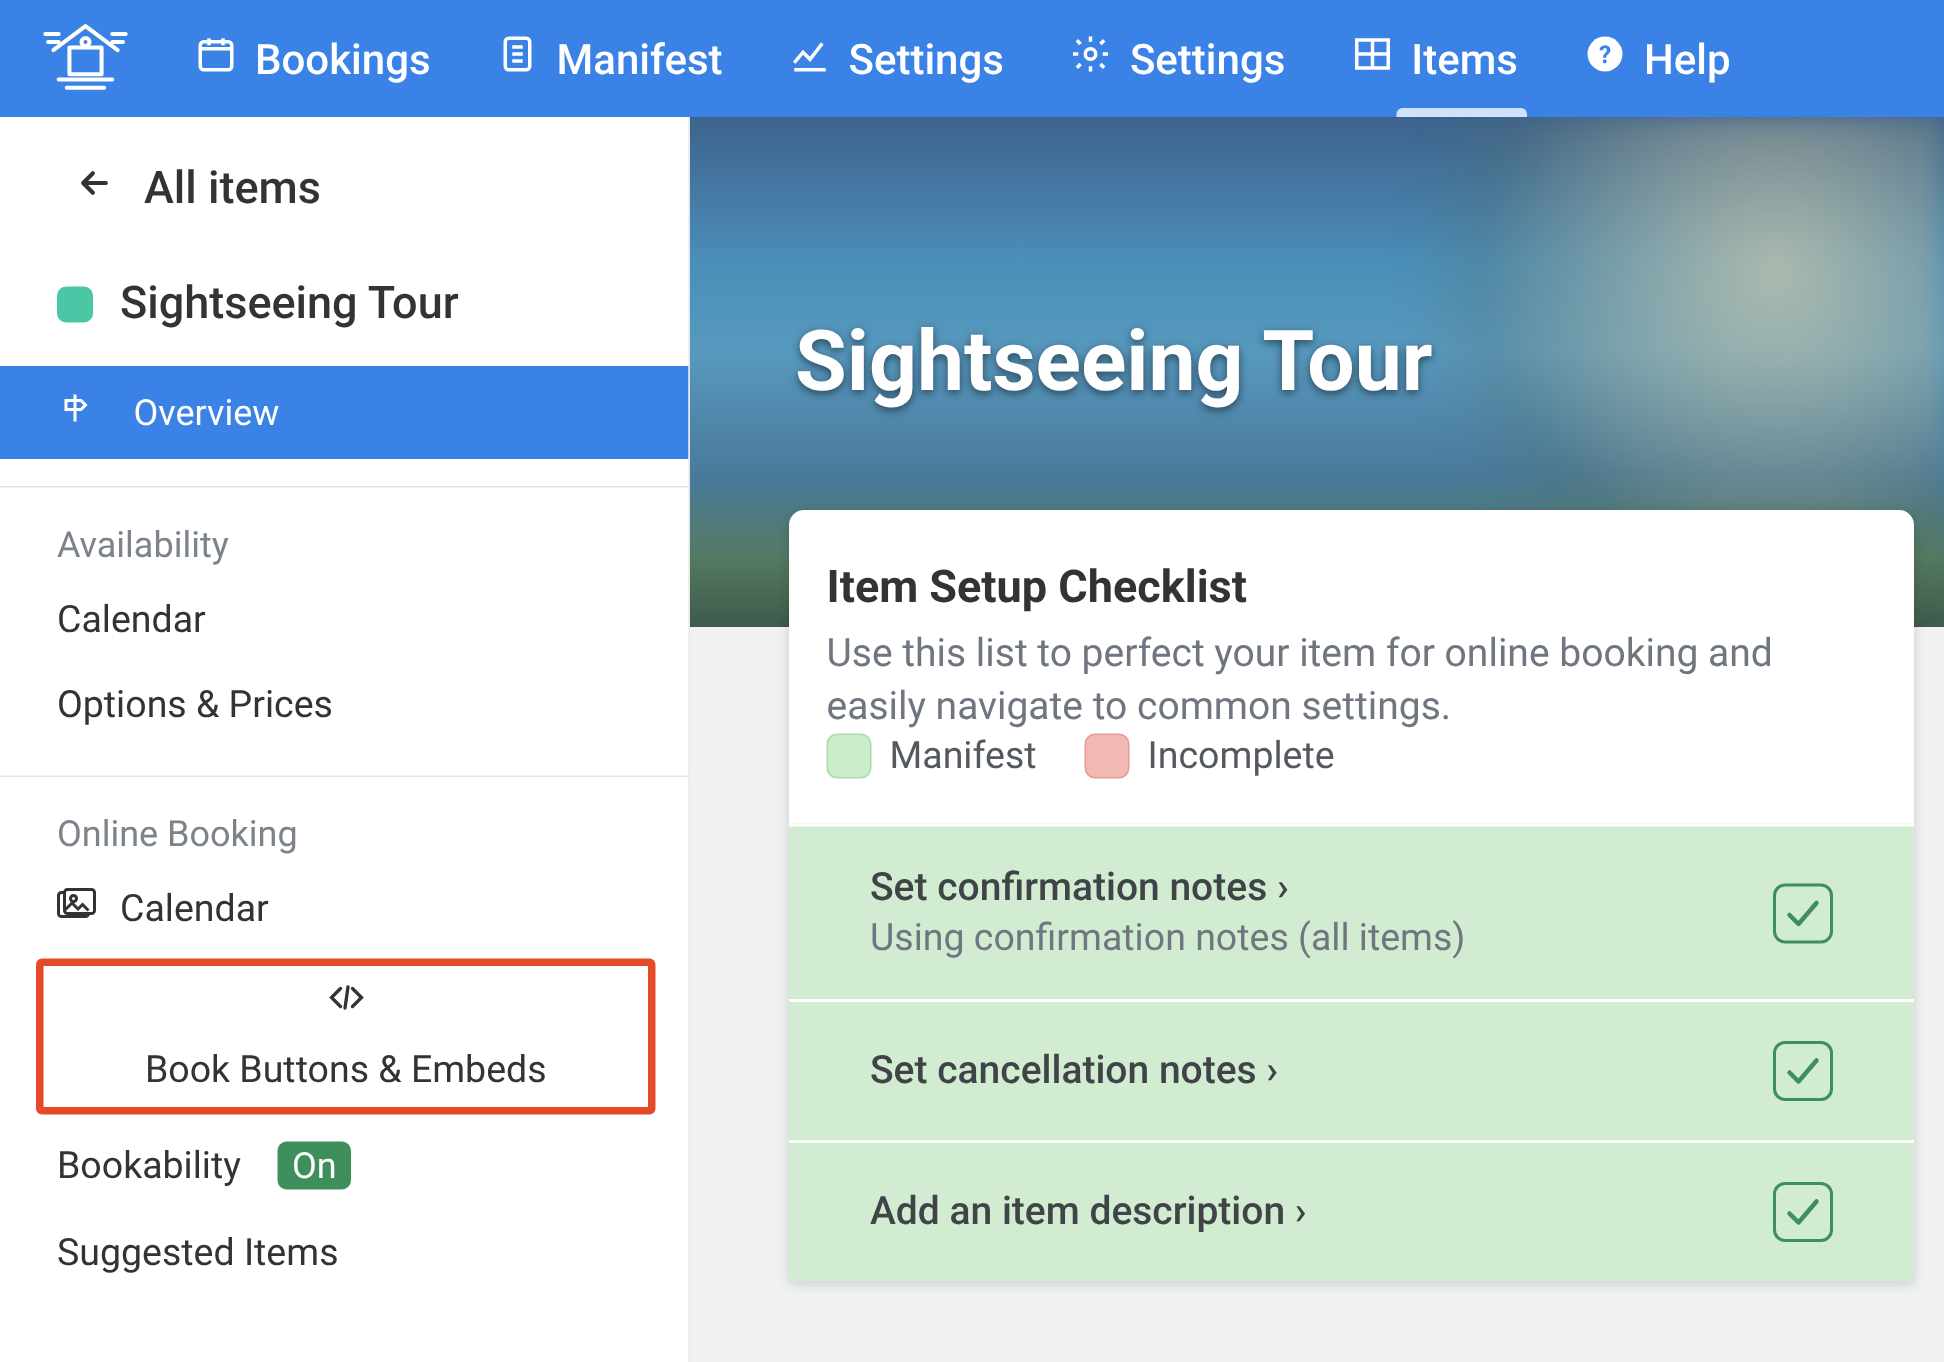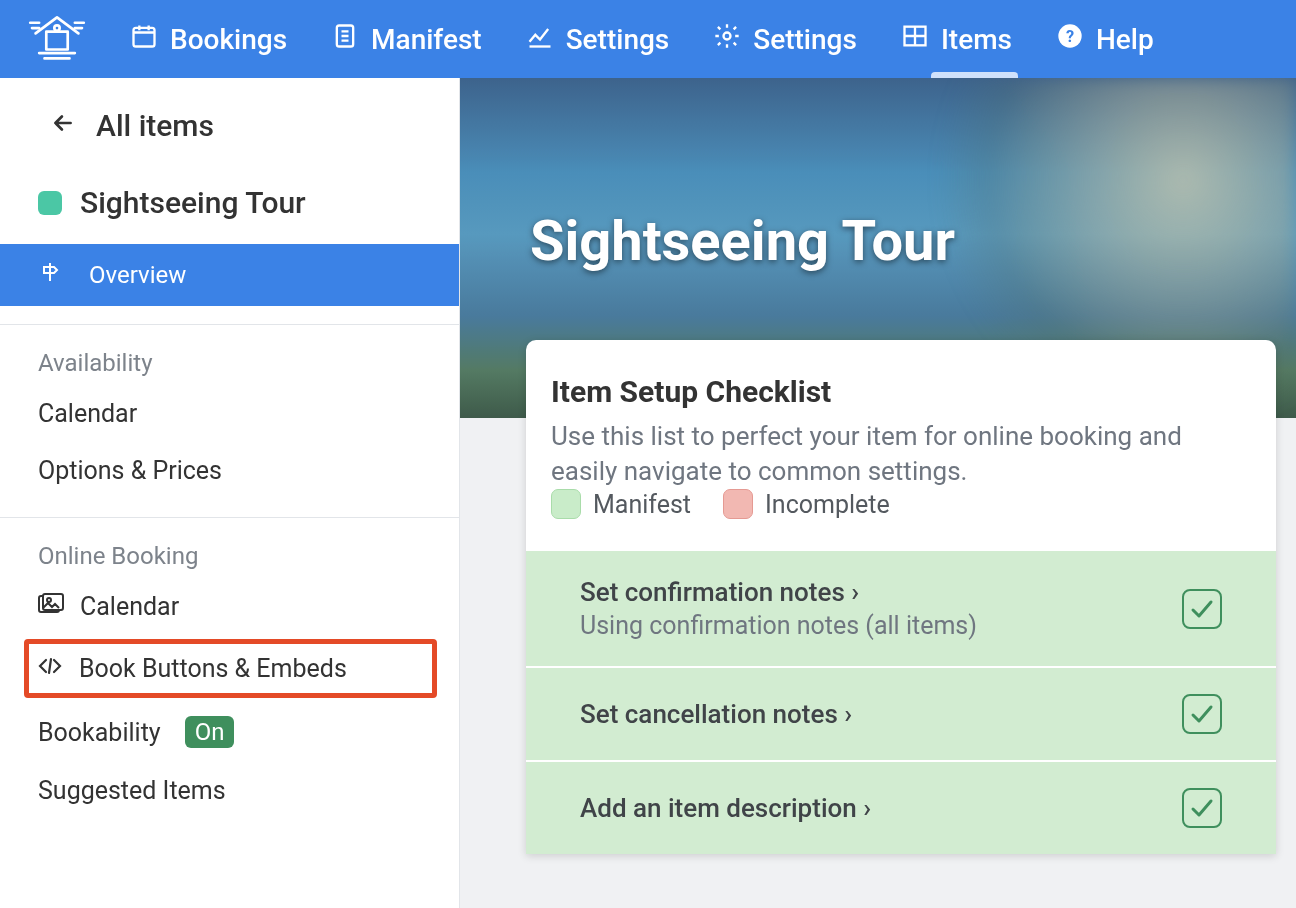--- a/index.html
+++ b/index.html
@@ -117,21 +117,22 @@
     padding: 14px 38px;
     font-size: 25px;
     color: #333;
     cursor: pointer;
   }
   .side-sublink svg { width: 26px; height: 22px; }
   .side-sublink.highlighted {
     border: 5px solid #e44a27;
     border-radius: 4px;
     margin: 4px 22px 4px 24px;
-    padding: 10px 8px;
+    padding: 10px 30px;
+    flex-direction: column;
   }
   .badge-on {
     background: #3f8f5d;
     color: #fff;
     font-size: 24px;
     padding: 2px 10px;
     border-radius: 6px;
     margin-left: 8px;
   }
   

